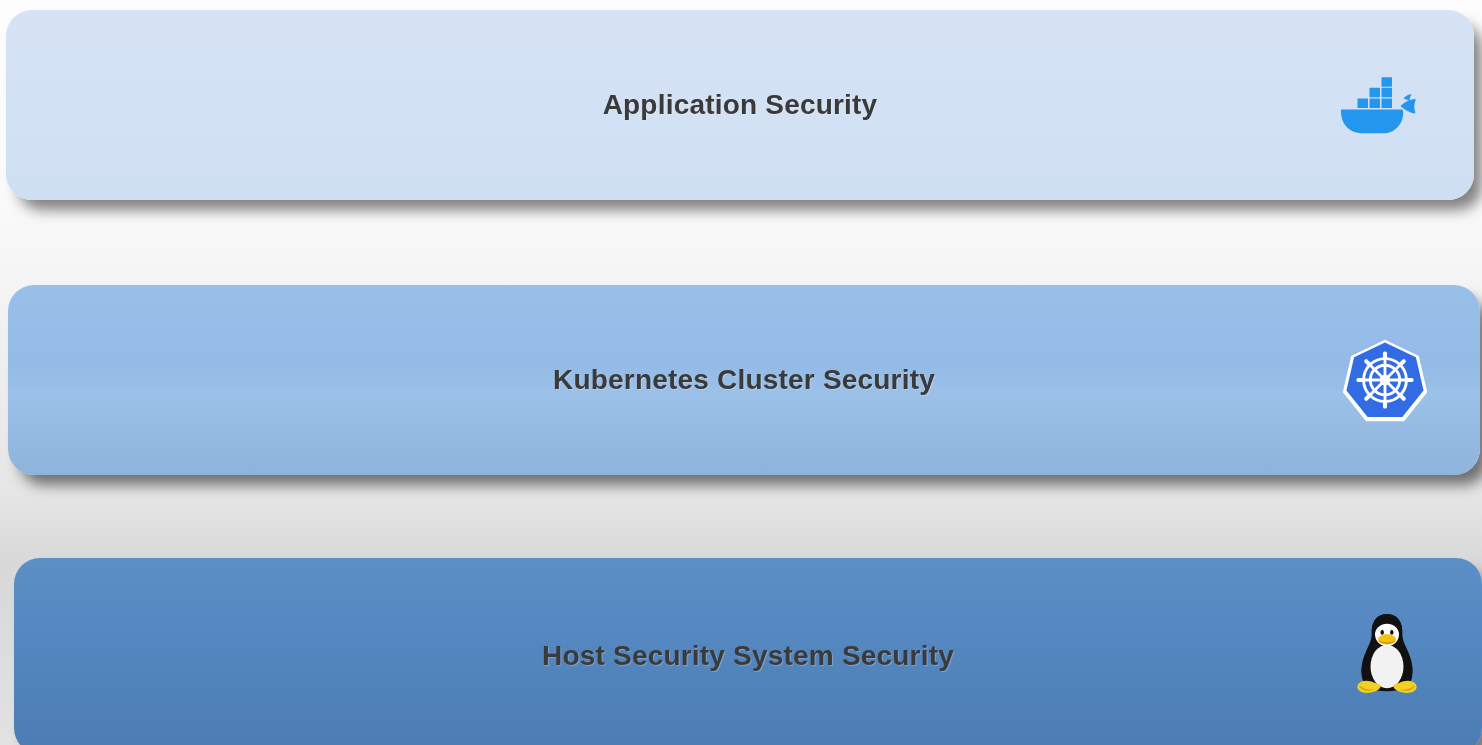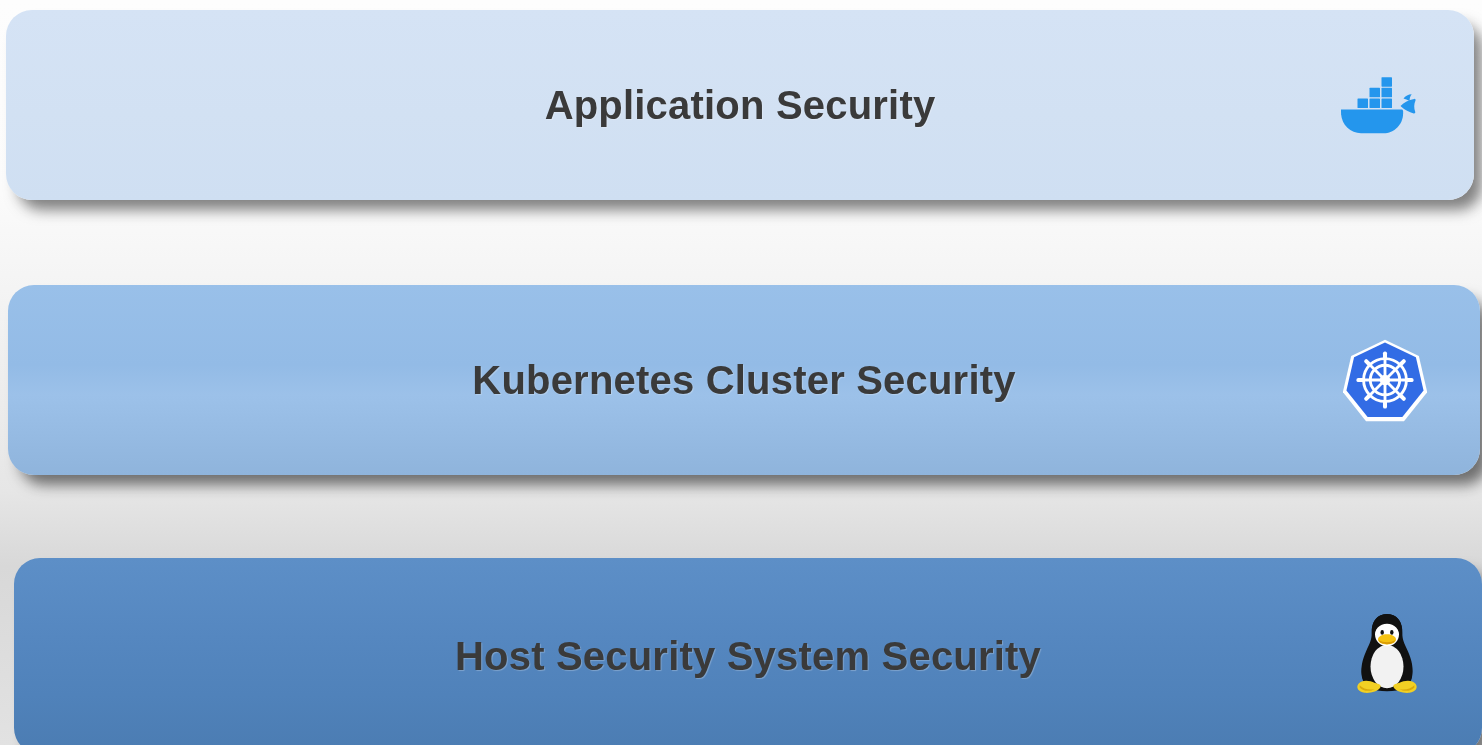--- a/index.html
+++ b/index.html
@@ -66,21 +66,21 @@
     left: 14px;
     top: 558px;
     width: 1468px;
     height: 196px;
     border-radius: 26px;
     background: linear-gradient(to bottom, #5d8fc7 0%, #5587c0 40%, #5082ba 70%, #4b7cb2 100%);
     box-shadow: 10px 12px 14px -2px rgba(30,30,30,0.55);
   }
 
   .band-title {
-    font-size: 40px;
+    font-size: 28px;
     font-weight: bold;
     color: #3a3a3a;
     letter-spacing: 0.2px;
     text-align: left;
     white-space: nowrap;
     text-shadow: 1px 1px 1px rgba(255,255,255,0.25);
     user-select: none;
   }
 
   .band-icon {

